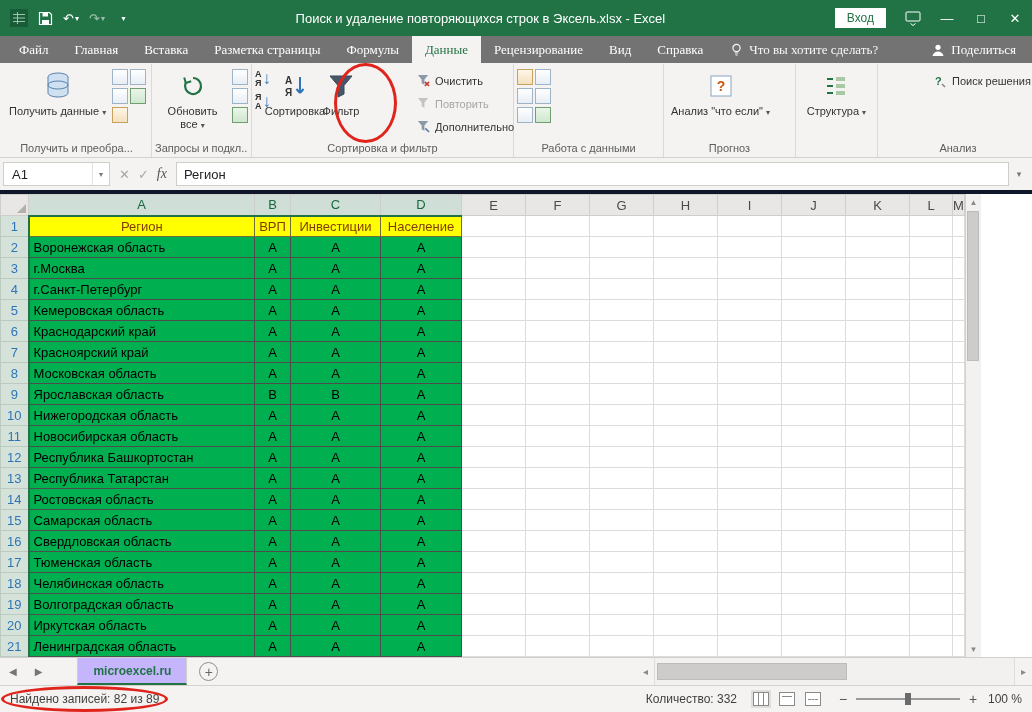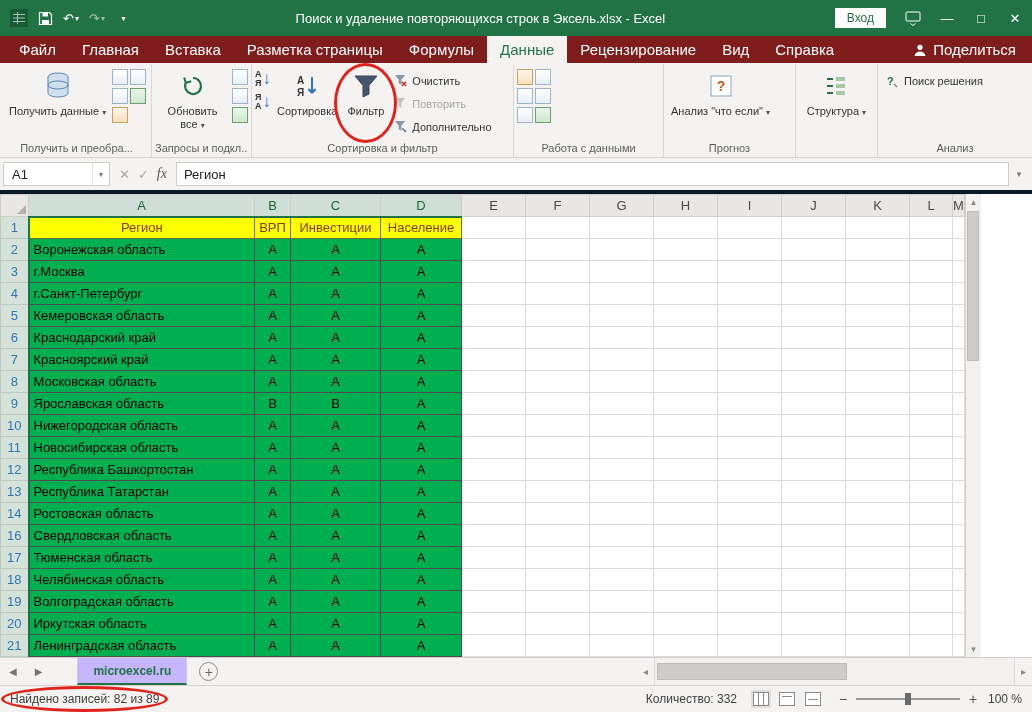--- a/index.html
+++ b/index.html
@@ -10,42 +10,42 @@
   
   .tb{height:36px;background:#217346;color:#fff;display:flex;align-items:center;flex:0 0 auto;}
   .tbbtn{height:28px;min-width:26px;display:flex;align-items:center;justify-content:center;font-size:13px;color:#fff;cursor:default;}
   .tbbtn .dd{font-size:8px;margin-left:1px;}
   .tbbtn.dim{opacity:.55;}
   .tb-title{flex:1;text-align:center;font-size:13px;white-space:nowrap;overflow:hidden;}
   .signin{background:#fff;color:#217346;font-size:12px;padding:3px 12px;margin:0 10px;border:none;}
   .winbtn{width:34px;height:36px;display:flex;align-items:center;justify-content:center;font-size:13px;color:#fff;}
 
   
-  .tabs{height:27px;background:#7f1d1d;display:flex;align-items:stretch;color:#fff;font-size:15px;padding-left:6px;flex:0 0 auto;}
+  .tabs{height:27px;background:#737373;display:flex;align-items:stretch;color:#fff;font-size:13px;padding-left:6px;flex:0 0 auto;font-family:Liberation Serif, serif;}
   .tabstrip{display:flex;}
   .tab{padding:0 13px;display:flex;align-items:center;white-space:nowrap;}
   .tab.active{background:#f4f3f1;color:#217346;}
   .tellme{display:flex;align-items:center;gap:6px;padding:0 14px;opacity:.95;}
   .share{margin-left:auto;display:flex;align-items:center;gap:6px;padding:0 16px;}
 
   
   .ribbon{height:95px;background:#f4f3f1;border-bottom:1px solid #d5d2cb;display:flex;padding:1px 0 0 2px;flex:0 0 auto;}
   .group{display:flex;flex-direction:column;border-right:1px solid #dcd9d2;padding:2px 3px 0;flex:0 0 auto;}
   .gc{flex:1;display:flex;align-items:flex-start;gap:2px;}
   .glabel{height:16px;font-size:11px;color:#5d5d5d;text-align:center;line-height:15px;white-space:nowrap;overflow:hidden;}
   .bigbtn{display:flex;flex-direction:column;align-items:center;width:auto;min-width:44px;padding:4px 4px 0;font-size:11px;color:#333;text-align:center;height:74px;}
   .bigbtn .icon{height:32px;display:flex;align-items:center;justify-content:center;}
   .bigbtn .lbl{line-height:13px;margin-top:3px;}
   .bigbtn .dd{font-size:8px;color:#555;}
   .minicol{display:flex;flex-direction:column;gap:3px;padding-top:3px;}
   .mi{width:16px;height:16px;border:1px solid #9db3c8;background:linear-gradient(#ffffff,#e8eef5);}
   .mi.green{border-color:#6f9e6f;background:linear-gradient(#eaf5ea,#cfe8cf);}
   .mi.warm{border-color:#c8a25d;background:linear-gradient(#fff6e8,#f3e0bd);}
   .smallcol{display:flex;flex-direction:column;gap:2px;padding-top:4px;}
-  .smallbtn{display:flex;align-items:center;gap:5px;font-size:11px;color:#333;height:21px;padding:0 4px;white-space:nowrap;}
+  .smallbtn{display:flex;align-items:center;gap:5px;font-size:11px;color:#333;height:21px;padding:0 4px;white-space:nowrap;margin-left:48px;}
   .smallbtn.disabled{color:#a6a6a6;}
   .sorticon{display:flex;align-items:center;}
   .sorticon .az{font-size:9px;line-height:9px;font-weight:bold;color:#333;}
   .sorticon .ar{font-size:17px;color:#2e75b6;margin-left:1px;}
 
   
   .fbar{height:36px;background:#f4f3f1;display:flex;align-items:center;padding:5px 3px;border-bottom:4px solid #0f172a;flex:0 0 auto;}
   .namebox{width:107px;height:24px;background:#fff;border:1px solid #d0cec8;display:flex;align-items:center;font-size:13px;color:#222;padding-left:8px;}
   .namebox .dd{margin-left:auto;font-size:8px;color:#777;padding:0 6px;border-left:1px solid #e4e2dd;align-self:stretch;display:flex;align-items:center;}
   .fbtns{display:flex;align-items:center;gap:8px;padding:0 9px;color:#a8a8a8;font-size:13px;}
@@ -157,20 +157,27 @@
         <div class="tab">Файл</div>
         <div class="tab">Главная</div>
         <div class="tab">Вставка</div>
         <div class="tab">Разметка страницы</div>
         <div class="tab">Формулы</div>
         <div class="tab active">Данные</div>
         <div class="tab">Рецензирование</div>
         <div class="tab">Вид</div>
         <div class="tab">Справка</div>
       </div>
+    <div class="tellme">
+      <svg width="13" height="14" viewBox="0 0 13 14">
+          <circle cx="6.5" cy="5" r="3.6" fill="none" stroke="#fff" stroke-width="1.2"></circle>
+          <path d="M4.8 10h3.4M5.4 12h2.2" stroke="#fff" stroke-width="1.2"></path>
+        </svg>
+      <span>Что вы хотите сделать?</span>
+    </div>
     <div class="share">
       <svg width="14" height="14" viewBox="0 0 14 14">
           <circle cx="7" cy="4.3" r="2.6" fill="#fff"></circle>
           <path d="M1.5 13c.5-3 3-4.6 5.5-4.6s5 1.6 5.5 4.6z" fill="#fff"></path>
         </svg>
       <span>Поделиться</span>
     </div>
   </div>
 
   <div class="ribbon">
@@ -606,20 +613,36 @@
             <td class="ce"></td>
             <td class="ce"></td>
             <td class="ce"></td>
             <td class="ce"></td>
             <td class="ce"></td>
             <td class="ce"></td>
             <td class="ce"></td>
             <td class="ce"></td>
           </tr>
           <tr>
+            <th class="rh">15</th>
+            <td class="cg l">Самарская область</td>
+            <td class="cg">А</td>
+            <td class="cg">А</td>
+            <td class="cg">А</td>
+            <td class="ce"></td>
+            <td class="ce"></td>
+            <td class="ce"></td>
+            <td class="ce"></td>
+            <td class="ce"></td>
+            <td class="ce"></td>
+            <td class="ce"></td>
+            <td class="ce"></td>
+            <td class="ce"></td>
+          </tr>
+          <tr>
             <th class="rh">16</th>
             <td class="cg l">Свердловская область</td>
             <td class="cg">А</td>
             <td class="cg">А</td>
             <td class="cg">А</td>
             <td class="ce"></td>
             <td class="ce"></td>
             <td class="ce"></td>
             <td class="ce"></td>
             <td class="ce"></td>

